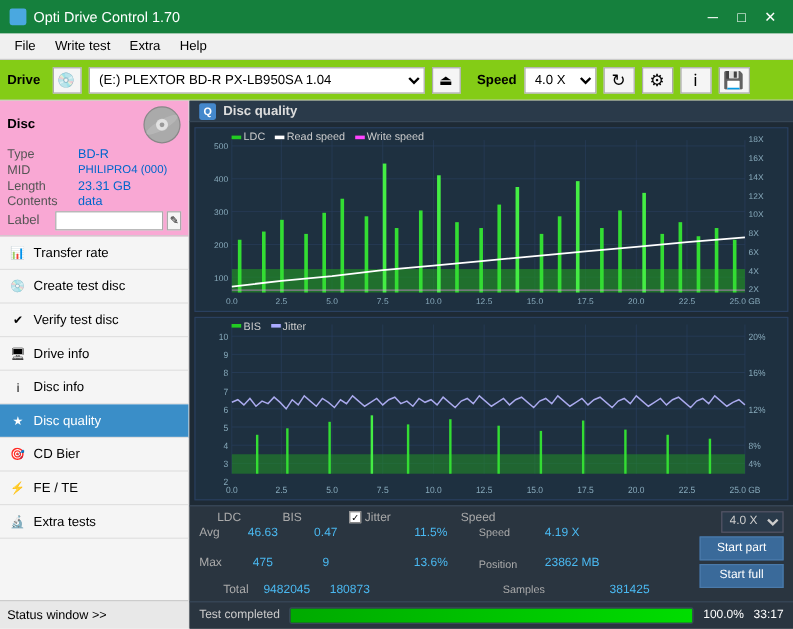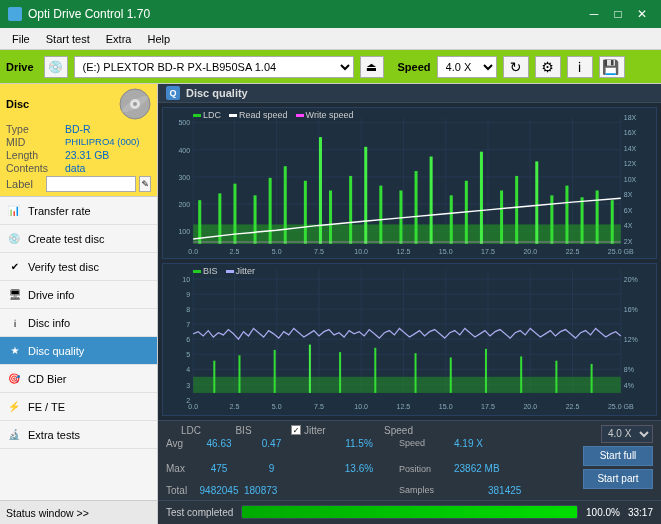--- a/index.html
+++ b/index.html
@@ -89,21 +89,21 @@
       background: #f5f5f5;
       border-right: 1px solid #ccc;
       display: flex;
       flex-direction: column;
     }
 
     
     .disc-panel {
       padding: 4px 6px;
       border-bottom: 1px solid #ccc;
-      background: #fde047;
+      background: #f9a8d4;
     }
     .disc-panel-header {
       display: flex;
       align-items: center;
       justify-content: space-between;
       margin-bottom: 3px;
     }
     .disc-title { font-weight: bold; font-size: 11px; }
     .disc-row { display: flex; gap: 4px; font-size: 10.5px; margin-bottom: 1px; }
     .disc-key { color: #555; width: 55px; }
@@ -263,21 +263,21 @@
   </div>
   <div class="title-bar-controls">
     <button class="title-bar-btn">─</button>
     <button class="title-bar-btn">□</button>
     <button class="title-bar-btn close">✕</button>
   </div>
 </div>
 
 <div class="menu-bar">
   <span class="menu-item">File</span>
-  <span class="menu-item">Start test</span>
+  <span class="menu-item">Write test</span>
   <span class="menu-item">Extra</span>
   <span class="menu-item">Help</span>
 </div>
 
 <div class="drive-bar">
   <span class="drive-label">Drive</span>
   <button class="drive-icon-btn">💿</button>
   <select class="drive-select">
     <option>(E:) PLEXTOR BD-R  PX-LB950SA 1.04</option>
   </select>
@@ -596,36 +596,36 @@
             <span style="width:28px; color:#aaa;">Max</span>
             <span style="width:50px; text-align:center; color:#4ab8f0;">475</span>
             <span style="width:55px; text-align:center; color:#4ab8f0;">9</span>
             <span style="width:20px;"></span>
             <span style="width:80px; text-align:center; color:#4ab8f0;">13.6%</span>
             <span style="width:55px; color:#aaa; font-size:9px;">Position</span>
             <span style="color:#4ab8f0;">23862 MB</span>
           </div>
 
           <div style="display:flex; font-size:10px; align-items:center;">
-            <span style="width:28px; color:#aaa;">Total</span>
+            <span style="width:28px; color:#aaa;margin-left:20px;">Total</span>
             <span style="width:50px; text-align:center; color:#4ab8f0;">9482045</span>
-            <span style="width:55px; text-align:left; color:#4ab8f0;">180873</span>
+            <span style="width:55px; text-align:center; color:#4ab8f0;">180873</span>
             <span style="width:20px;"></span>
             <span style="width:80px;"></span>
             <span style="width:55px; color:#aaa; font-size:9px;">Samples</span>
             <span style="color:#4ab8f0;margin-left:34px;">381425</span>
           </div>
         </div>
 
         <div style="display:flex; flex-direction:column; gap:3px; align-items:flex-end; min-width:100px;">
           <select class="speed-select-sm">
             <option>4.0 X</option>
           </select>
+          <button class="start-btn">Start part</button>
           <button class="start-btn">Start full</button>
-          <button class="start-btn">Start part</button>
         </div>
       </div>
     </div>
 
     <div class="progress-area">
       <span class="progress-label">Test completed</span>
       <div class="progress-bar-container">
         <div class="progress-bar-fill" style="width:100%;"></div>
       </div>
       <span class="progress-pct">100.0%</span>

